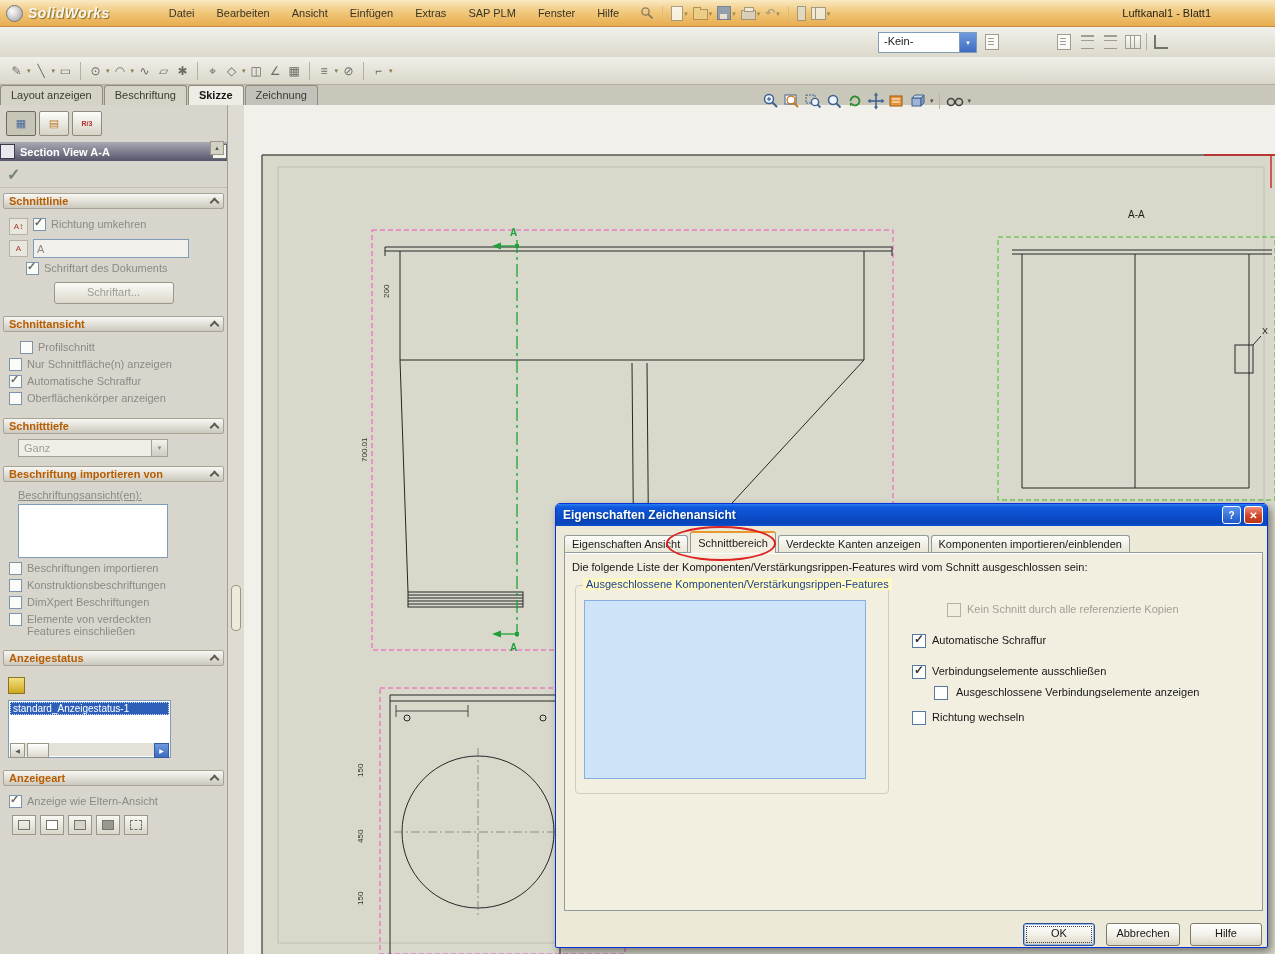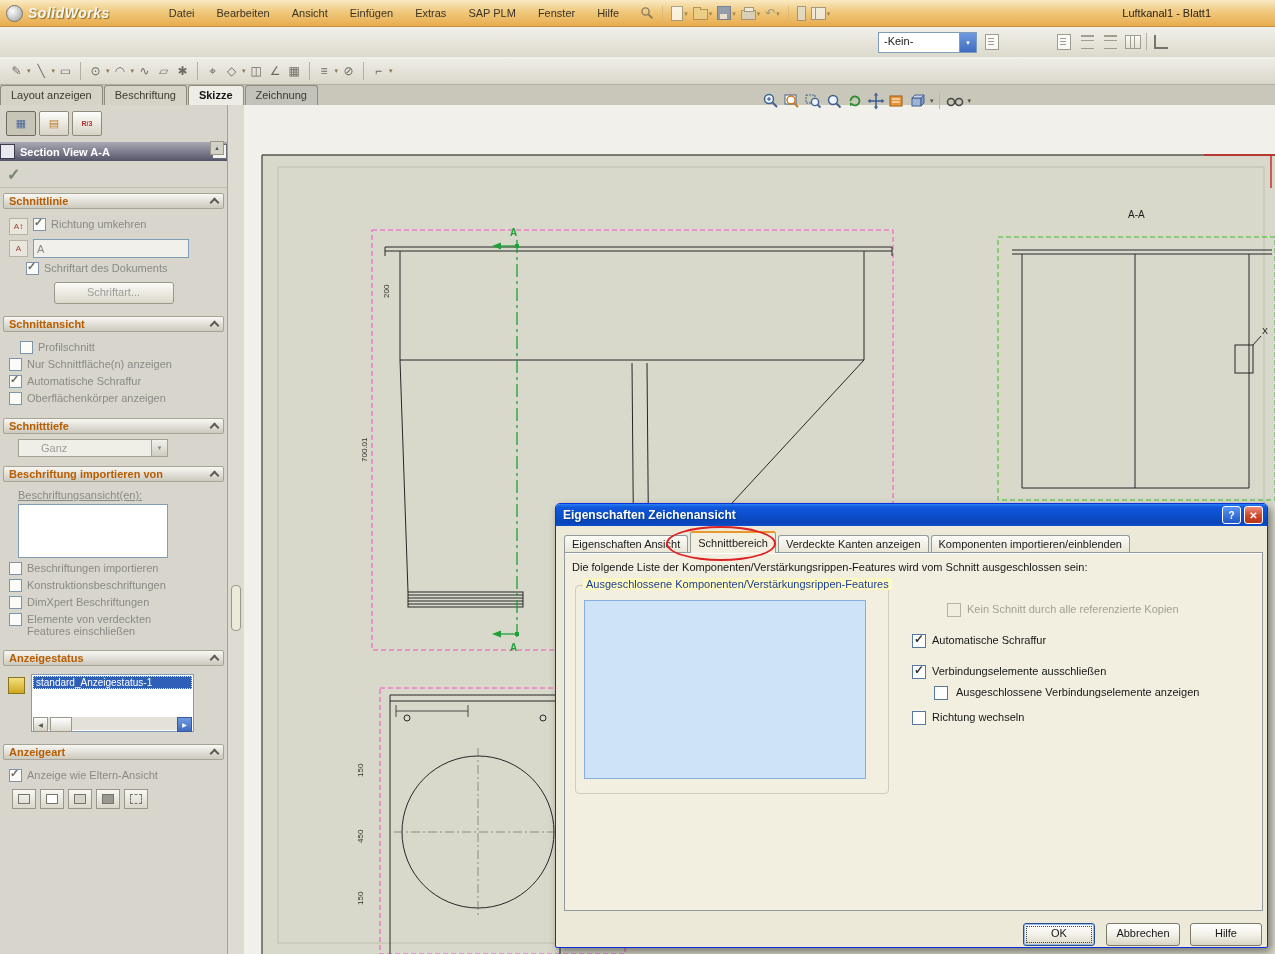--- a/index.html
+++ b/index.html
@@ -84,26 +84,26 @@
   .cb .ck{position:absolute;left:0px;top:-3px;font-size:11px;font-weight:bold;color:#6e6e68;}
   .rdrow{display:flex;gap:5px;align-items:center;margin:5px 5px;color:#8a8a86;}
   .radio{width:11px;height:11px;border-radius:50%;border:1px solid #7d94ab;background:#fbfbf8;position:relative;flex:none;}
   .radio.sel::after{content:"";position:absolute;inset:3px;border-radius:50%;background:#8a8a86;}
   .fieldrow{display:flex;align-items:center;gap:5px;margin:3px 3px;}
   .mini-icon{width:17px;height:15px;border:1px solid #b6b3a6;background:#e9e7dd;font-size:8px;color:#a23a2a;display:flex;align-items:center;justify-content:center;flex:none;}
   .pm-input{width:148px;height:15px;border:1px solid #7f9db9;background:#f1f0ea;color:#8a8a86;font-size:11px;padding:1px 3px;font-family:"Liberation Sans",sans-serif;}
   .pm-btn{display:block;margin:7px auto 3px auto;width:118px;height:20px;background:linear-gradient(#fbfaf7,#dcd8cb);
     border:1px solid #9a9788;border-radius:3px;color:#9d9d97;text-align:center;line-height:18px;}
   .combo{display:flex;width:150px;height:18px;border:1px solid #a3a094;background:#efeee7;margin-left:12px;box-sizing:border-box;}
-  .combo .val{flex:1;color:#9d9d97;padding:2px 22px;}
+  .combo .val{flex:1;color:#9d9d97;padding:2px 5px;}
   .combo .dd{width:15px;background:linear-gradient(#f2f2ee,#cfccc0);border-left:1px solid #a3a094;color:#8a8a80;font-size:7px;display:flex;align-items:center;justify-content:center;}
   .pm-label{color:#8a8a86;margin:2px 4px;text-decoration:underline;}
   .listbox{border:1px solid #7f9db9;background:#fff;}
   .lb-ann{width:148px;height:52px;margin:3px 0 4px 12px;}
-  .status-row{display:flex;gap:6px;margin:3px 2px;}
+  .status-row{display:flex;gap:6px;margin:3px 2px;flex-direction:column;}
   .status-icon{width:15px;height:15px;margin-top:3px;background:linear-gradient(#f2e080,#cfa820);border:1px solid #8a7420;flex:none;}
   .lb-status{width:163px;height:58px;position:relative;box-sizing:border-box;}
   .status-sel{margin:1px;height:13px;line-height:13px;background:#2e5fb8;color:#fff;font-size:10px;padding:0 3px;outline:1px dotted #cfe0f8;outline-offset:-1px;white-space:nowrap;overflow:hidden;}
   .hscroll{position:absolute;left:1px;right:1px;bottom:1px;height:13px;display:flex;background:#e4e2d8;}
   .hs-btn{width:13px;height:13px;border:1px solid #9b9889;background:linear-gradient(#fdfdfb,#d2cfc2);font-size:6px;color:#555;display:flex;align-items:center;justify-content:center;flex:none;}
   .hs-btn.blue{background:linear-gradient(#6f9ae0,#3f6cc0);color:#fff;border-color:#355a9e;margin-left:auto;}
   .hs-thumb{width:20px;height:13px;border:1px solid #9b9889;background:linear-gradient(#fff,#dbd8cb);margin-left:2px;}
   .vm-row{display:flex;gap:4px;margin:7px 6px 2px 6px;}
   .vm{width:22px;height:18px;border:1px solid #9a978a;background:linear-gradient(#f8f8f4,#d9d6c9);display:flex;align-items:center;justify-content:center;}
   .vm .c1{width:10px;height:8px;border:1px solid #77756a;background:transparent;}

